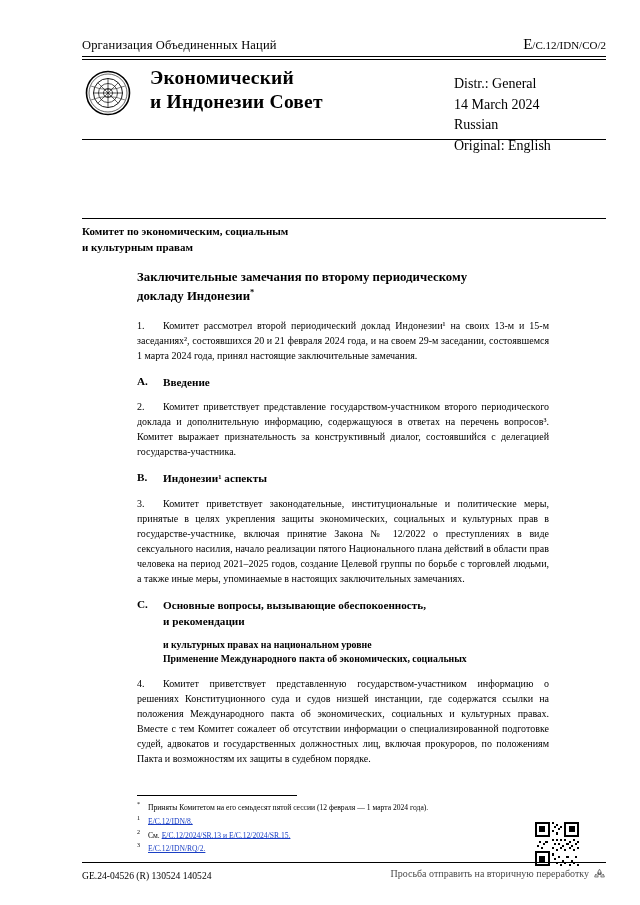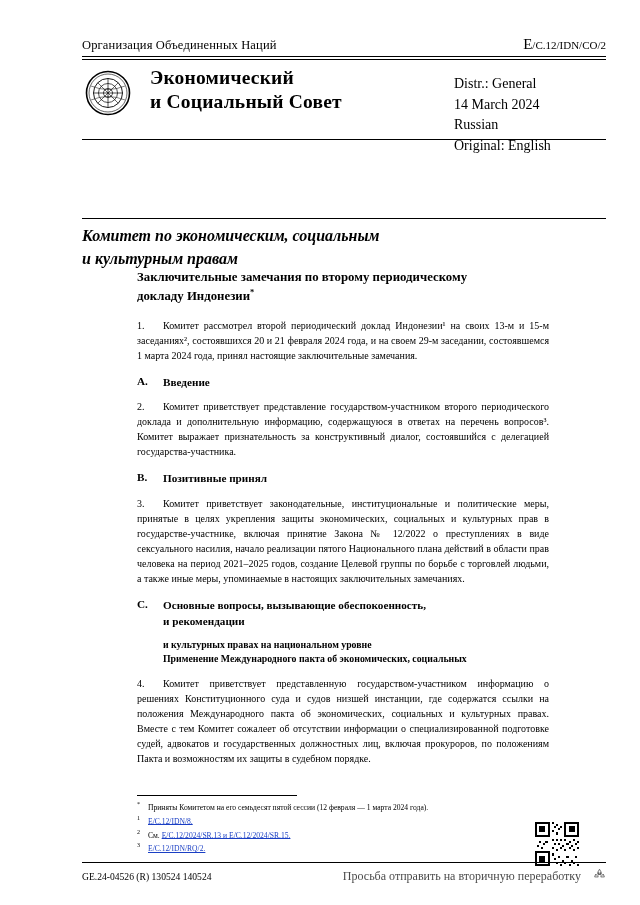--- a/index.html
+++ b/index.html
@@ -105,23 +105,22 @@
     top: 218px;
     width: 524px;
     border-bottom: 1.1px solid #000;
   }
   .committee {
     position: absolute;
     left: 58px;
     top: 224px;
     width: 330px;
     font-weight: bold;
-    font-size: 16px;
+    font-size: 11px;
     line-height: 1.45;
-    font-style: italic;
   }
 
   
   .body {
     position: absolute;
     left: 113px;
     top: 268px;
     width: 412px;
   }
   h1.doc-title {
@@ -210,25 +209,24 @@
     position: absolute;
     left: 58px;
     top: 868px;
     width: 524px;
     display: flex;
     align-items: center;
     justify-content: space-between;
     font-size: 9.6px;
   }
   .recycle-text {
-    font-size: 12px;
+    font-size: 10px;
     color: #4a4a4a;
     display: flex;
-    align-items: center;
-    gap: 12px;
+    gap: 4px;
   }
   .qr {
     position: absolute;
     right: 58px;
     top: 822px;
     width: 44px;
     height: 44px;
   }
 </style>
 </head>
@@ -257,21 +255,21 @@
         <line x1="12.7" y1="12.7" x2="33.3" y2="33.3" stroke="#000" stroke-width="0.6"></line>
         <line x1="33.3" y1="12.7" x2="12.7" y2="33.3" stroke="#000" stroke-width="0.6"></line>
         <path d="M4 23 a19 19 0 0 0 38 0" fill="none" stroke="#000" stroke-width="0.6"></path>
         <path d="M4 23 a19 19 0 0 1 38 0" fill="none" stroke="#000" stroke-width="0.6"></path>
         <path d="M6 30 q17 -7 34 0" fill="none" stroke="#000" stroke-width="0.5"></path>
         <path d="M6 16 q17 7 34 0" fill="none" stroke="#000" stroke-width="0.5"></path>
       </svg>
     </div>
     <div class="title-block">
       <div>Экономический</div>
-      <div>и Социальный Совет</div>
+      <div>и Индонезии Совет</div>
     </div>
     <div class="distr">
       <div>Distr.: General</div>
       <div>14 March 2024</div>
       <div>Russian</div>
       <div>Original: English</div>
     </div>
   </div>
   <div class="rule-header-bottom"></div>
 
@@ -292,21 +290,21 @@
 
     <div class="sec">
       <div class="sec-letter">A.</div>
       <div class="sec-title">Введение</div>
     </div>
 
     <p class="para"><span class="num">2.</span><span>Комитет приветствует представление государством-участником второго периодического доклада и дополнительную информацию, содержащуюся в ответах на перечень вопросов³. Комитет выражает признательность за конструктивный диалог, состоявшийся с делегацией государства-участника.</span></p>
 
     <div class="sec">
       <div class="sec-letter">B.</div>
-      <div class="sec-title">Позитивные принял</div>
+      <div class="sec-title">Индонезии¹ аспекты</div>
     </div>
 
     <p class="para"><span class="num">3.</span><span>Комитет приветствует законодательные, институциональные и политические меры, принятые в целях укрепления защиты экономических, социальных и культурных прав в государстве-участнике, включая принятие Закона № 12/2022 о преступлениях в виде сексуального насилия, начало реализации пятого Национального плана действий в области прав человека на период 2021–2025 годов, создание Целевой группы по борьбе с торговлей людьми, а также иные меры, упоминаемые в настоящих заключительных замечаниях.</span></p>
 
     <div class="sec">
       <div class="sec-letter">C.</div>
       <div class="sec-title">
         <span>Основные вопросы, вызывающие обеспокоенность,</span><br>
         <span>и рекомендации</span>
       </div>

